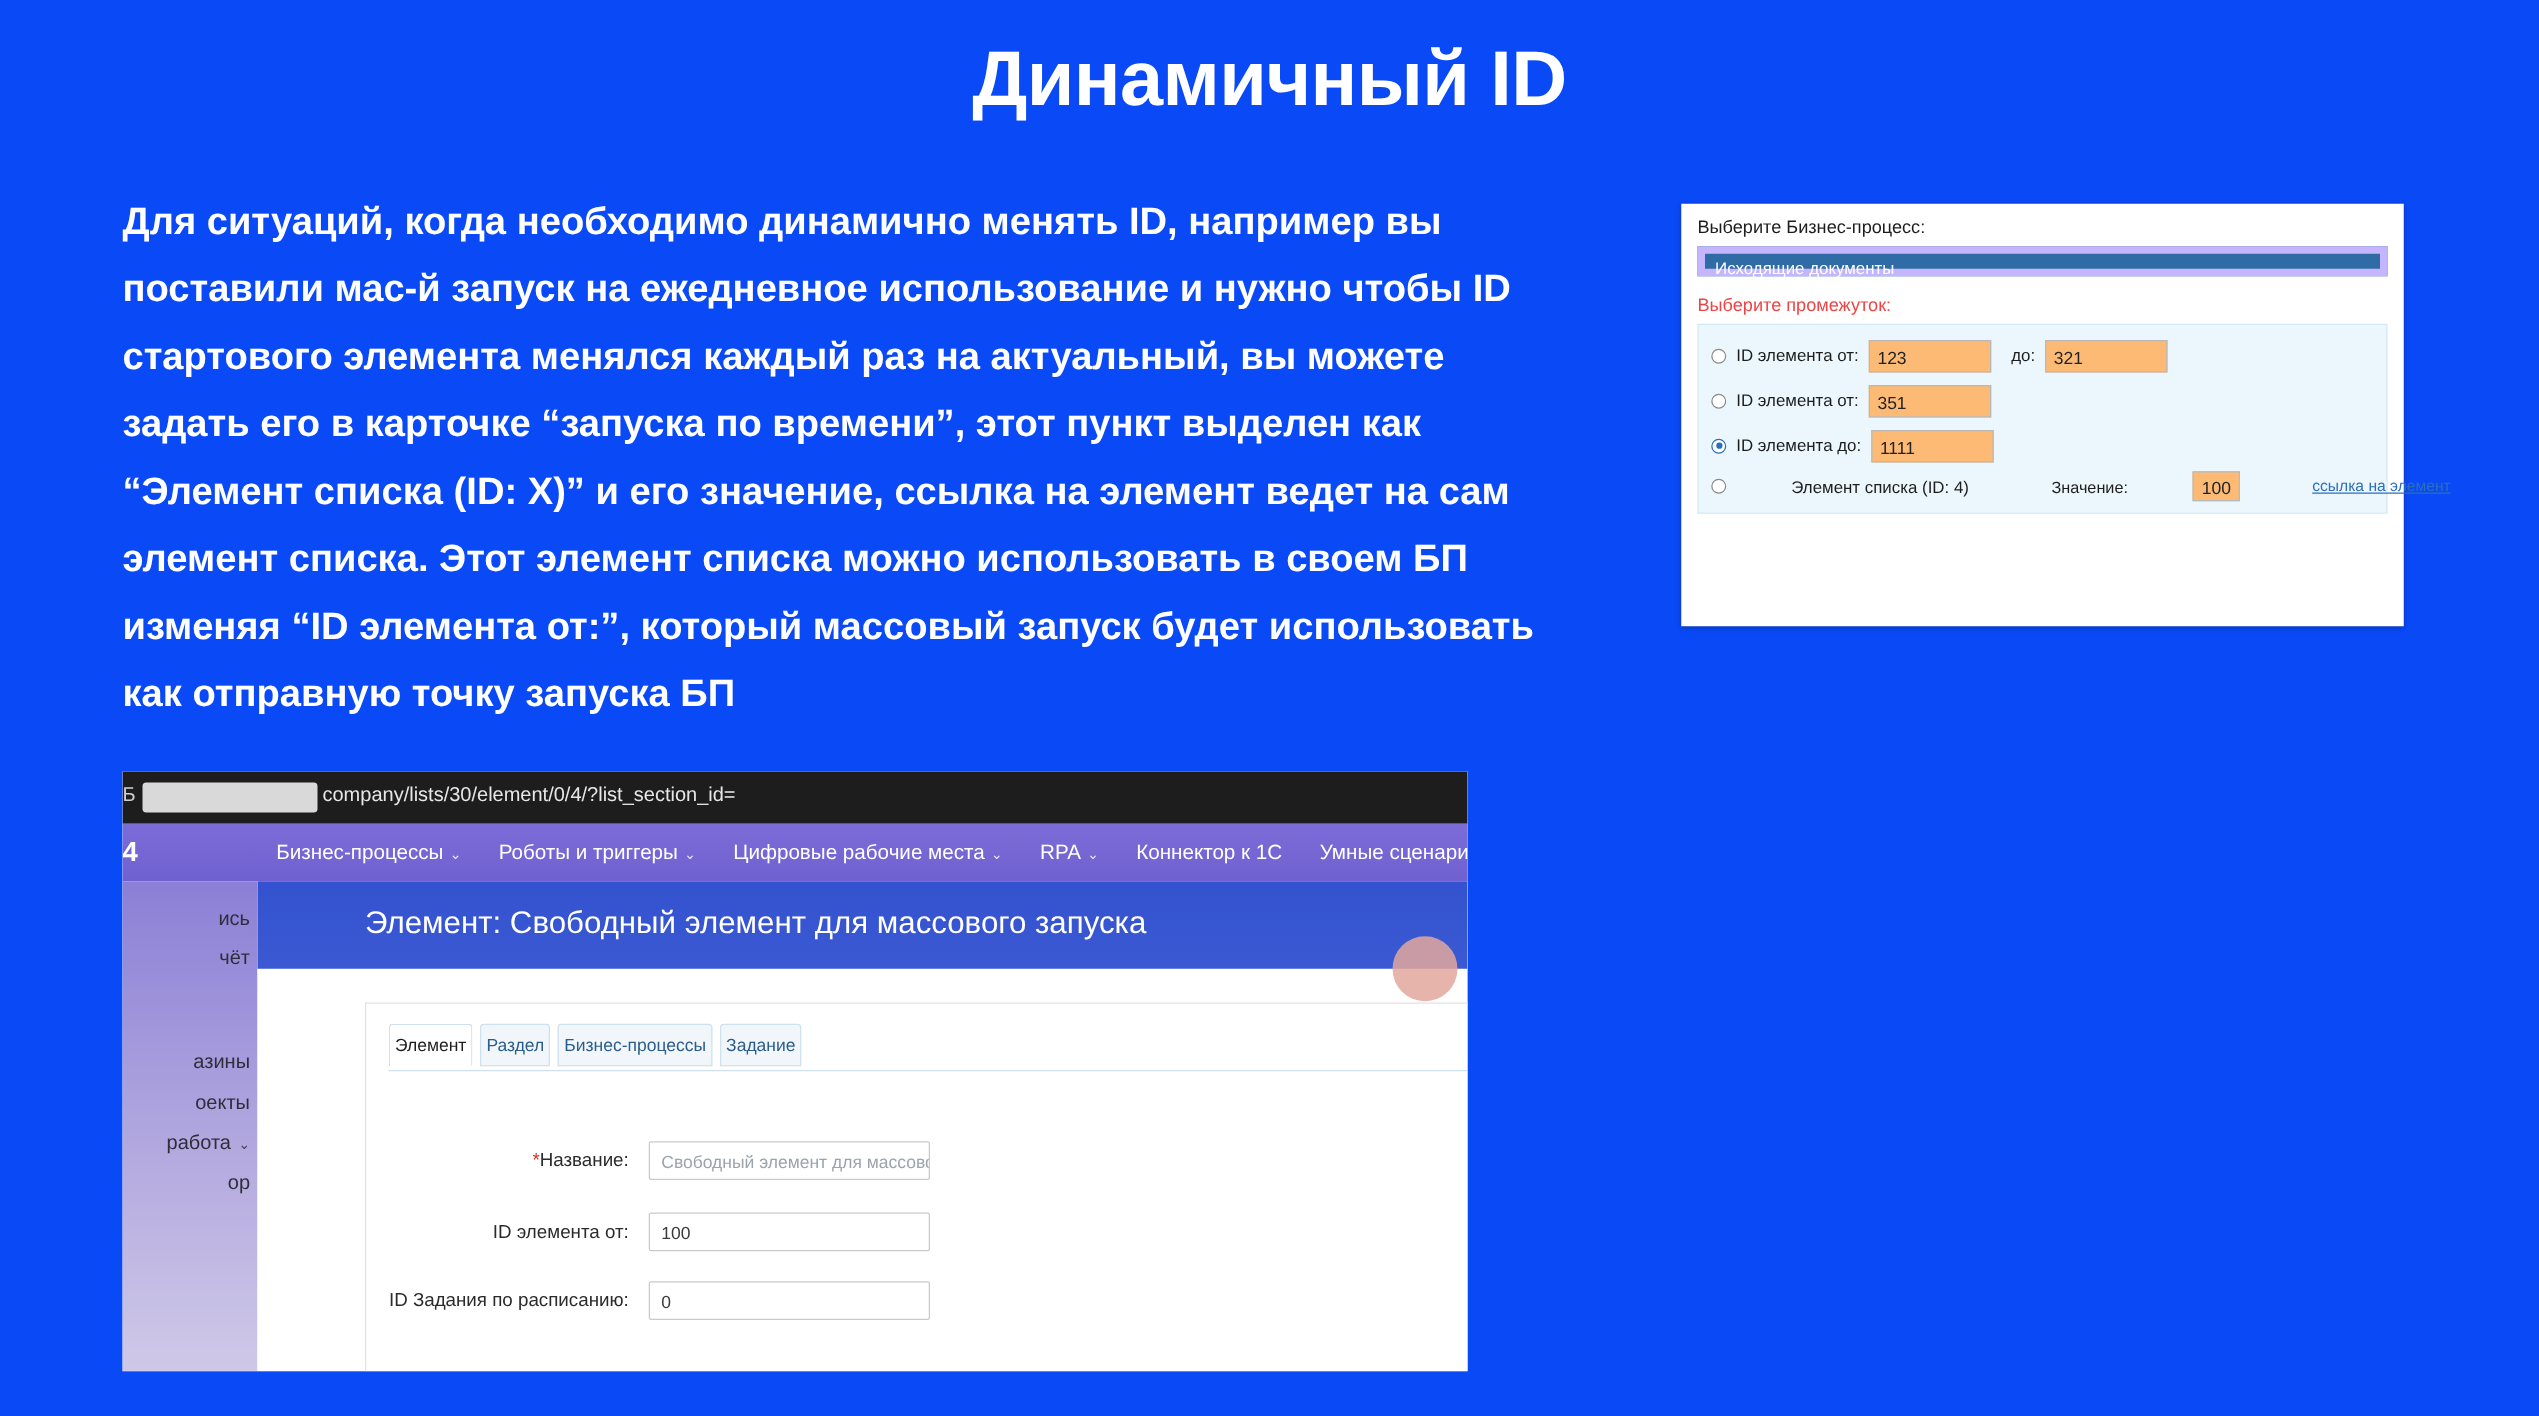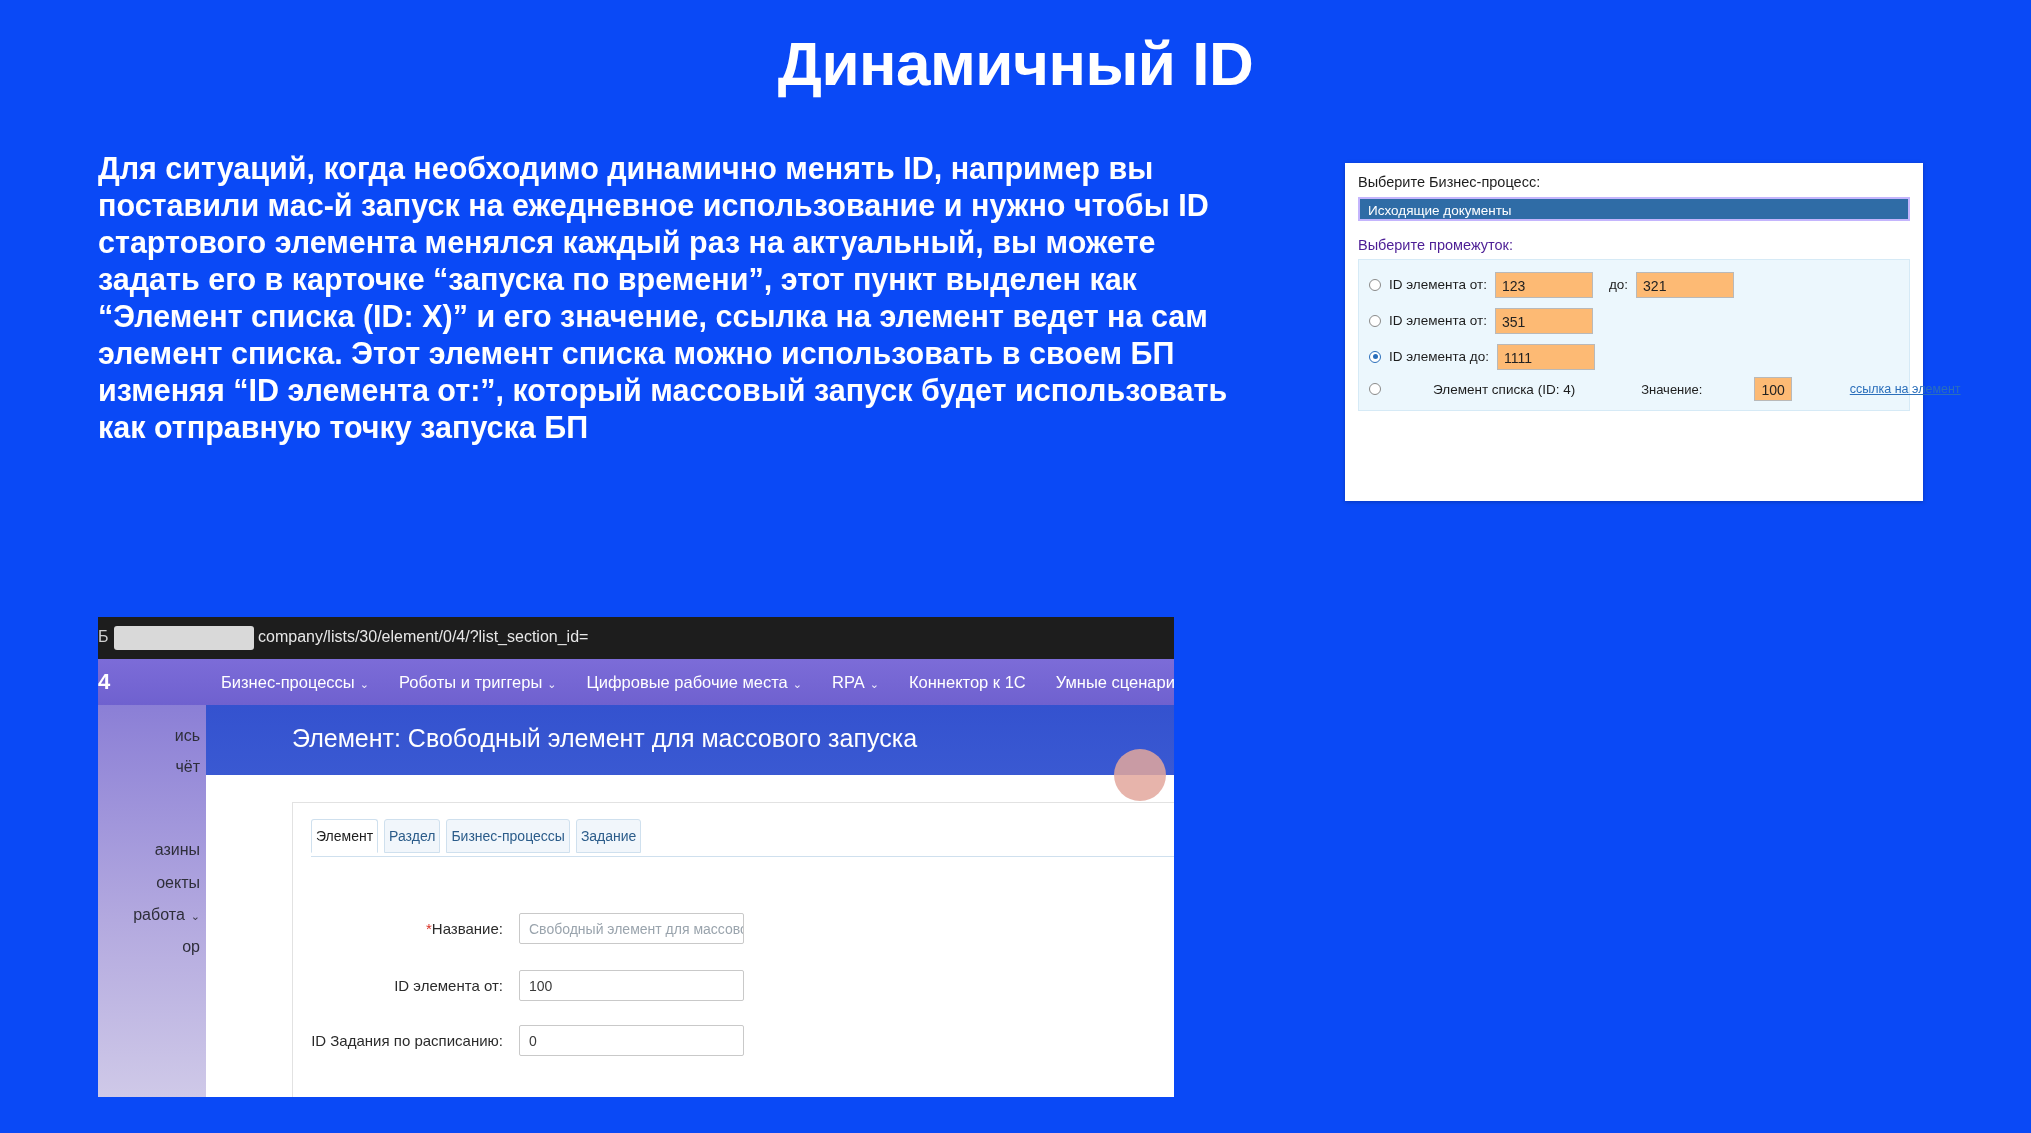--- a/index.html
+++ b/index.html
@@ -30,21 +30,21 @@
   }
 
   
   .body-copy {
     position: absolute;
     top: 150px;
     left: 98px;
     width: 1130px;
     font-size: 30.5px;
     font-weight: bold;
-    line-height: 37px;
+    line-height: 54px;
     color: #ffffff;
     white-space: pre-wrap;
   }
 
   
   .sched-card {
     position: absolute;
     left: 1345px;
     top: 163px;
     width: 578px;
@@ -73,26 +73,26 @@
   }
   .sched-select {
     height: 24px;
     background: #2f6ca6;
     color: #ffffff;
     font-size: 13.5px;
     line-height: 24px;
     padding-left: 8px;
     box-sizing: border-box;
     width: 100%;
-    border: 2px solid #c4b5fd;
+    border: 6px solid #c4b5fd;
     margin-bottom: 16px;
   }
   .sched-sub-label {
     font-size: 14.5px;
-    color: #4c1d95;
+    color: #ef4444;
     margin-bottom: 6px;
   }
   .range-box {
     background: #ecf7fd;
     border: 1px solid #d6eaf6;
     padding: 9px 10px 9px 10px;
     box-sizing: border-box;
   }
   .range-row {
     display: flex;

